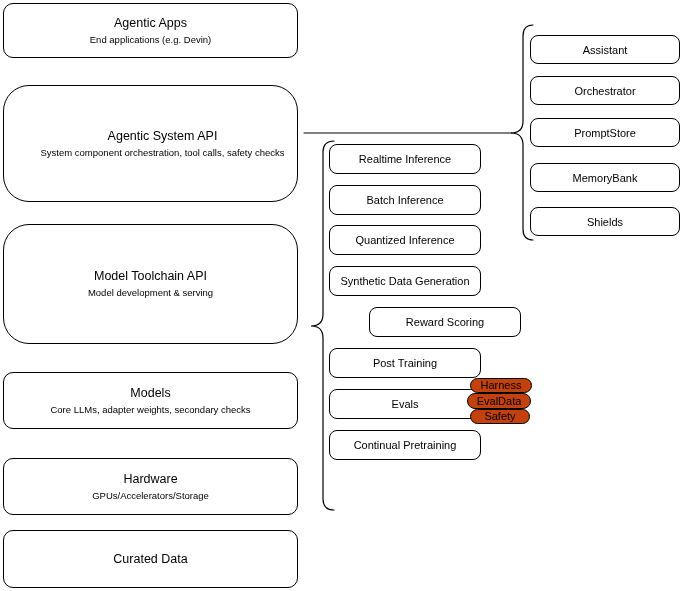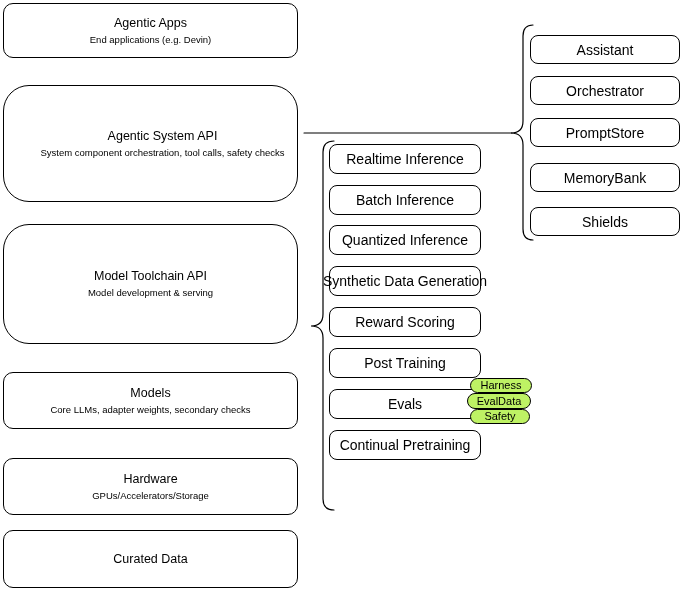--- a/index.html
+++ b/index.html
@@ -53,29 +53,29 @@
   .node {
     position: absolute;
     background: #ffffff;
     border: 1.3px solid #000000;
     border-radius: 8px;
     box-sizing: border-box;
     display: flex;
     align-items: center;
     justify-content: center;
     text-align: center;
-    font-size: 14px;
+    font-size: 11px;
     white-space: nowrap;
     z-index: 2;
   }
   .mid-node { left: 329px; width: 152px; height: 30px; }
   .right-node { left: 530px; width: 150px; height: 29px; }
   .tag {
     position: absolute;
-    background: #bef264;
+    background: #c2410c;
     border: 1.2px solid #000000;
     border-radius: 9px;
     box-sizing: border-box;
     display: flex;
     align-items: center;
     justify-content: center;
     font-size: 11px;
     line-height: 11px;
     white-space: nowrap;
     z-index: 3;
@@ -126,21 +126,21 @@
   </div>
   <div class="node mid-node" style="top:185px;">
     <span>Batch Inference</span>
   </div>
   <div class="node mid-node" style="top:266px;">
     <span>Synthetic Data Generation</span>
   </div>
   <div class="node mid-node" style="top:225px;">
     <span>Quantized Inference</span>
   </div>
-  <div class="node mid-node" style="top:307px;">
+  <div class="node mid-node" style="top:307px;margin-left:40px;">
     <span>Reward Scoring</span>
   </div>
   <div class="node mid-node" style="top:348px;">
     <span>Post Training</span>
   </div>
   <div class="node mid-node" style="top:389px;">
     <span>Evals</span>
   </div>
   <div class="node mid-node" style="top:430px;">
     <span>Continual Pretraining</span>

